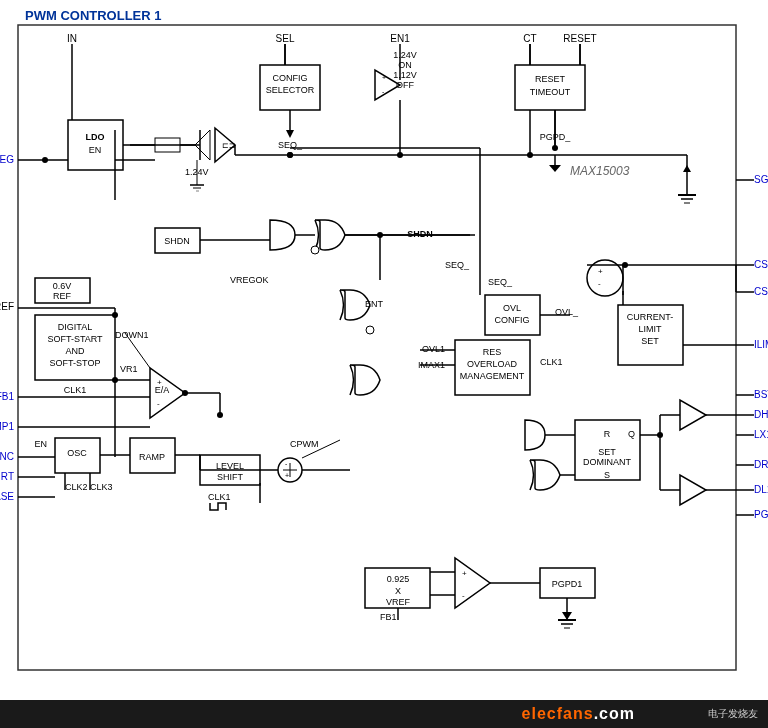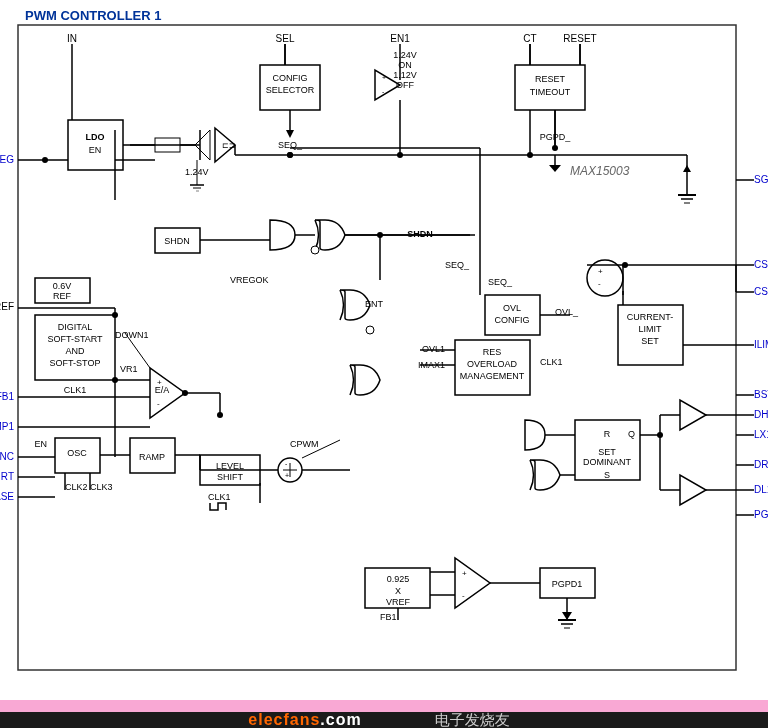--- a/index.html
+++ b/index.html
@@ -22,40 +22,40 @@
       left: 0;
       width: 768px;
       height: 700px;
       background: #fff;
     }
     #footer {
       position: absolute;
       bottom: 0;
       left: 0;
       width: 768px;
-      height: 16px;
+      height: 28px;
       background: #1a1a1a;
       display: flex;
       align-items: center;
-      justify-content: center;
+      justify-content: flex-end;
       padding-right: 10px;
       gap: 20px;
     }
     #footer-logo {
       color: #ff6600;
       font-size: 16px;
       font-weight: bold;
       letter-spacing: 1px;
     }
     #footer-logo span {
       color: #fff;
     }
     #footer-tagline {
       color: #ccc;
-      font-size: 15px;
+      font-size: 10px;
       margin-left: 8px;
       padding-left: 45px;
     }
     svg {
       width: 768px;
       height: 700px;
     }
     .pin-label {
       font-size: 10px;
       font-family: Arial, sans-serif;

